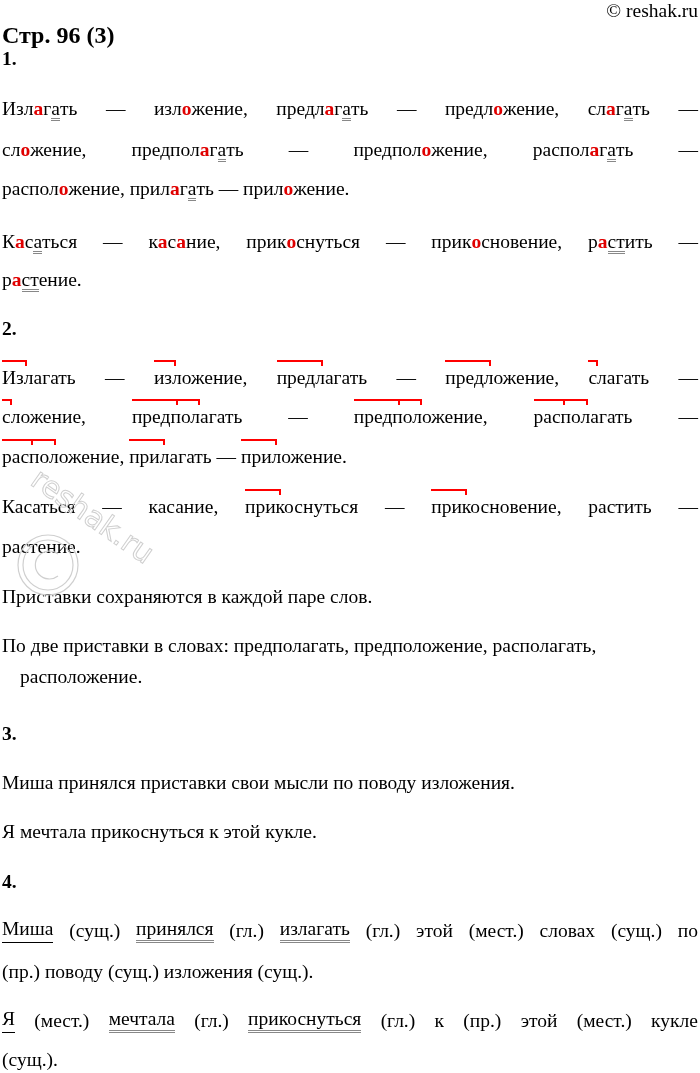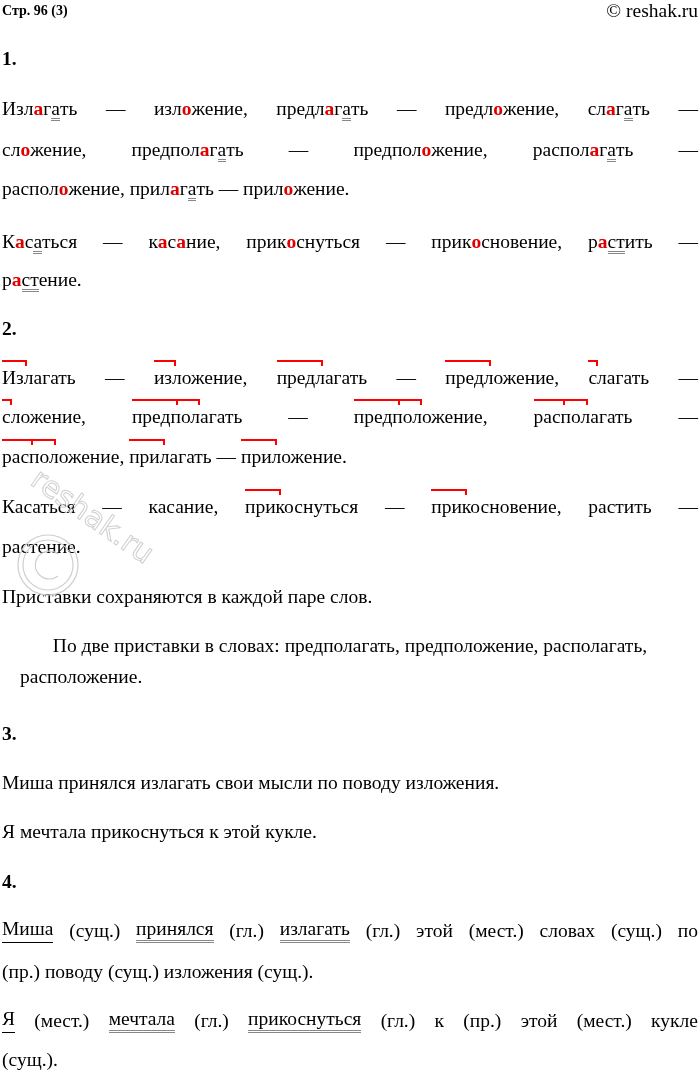--- a/index.html
+++ b/index.html
@@ -5,21 +5,21 @@
   html, body { margin: 0; padding: 0; background: #ffffff; }
   body {
     width: 700px; height: 1073px; position: relative; overflow: hidden;
     font-family: "Liberation Serif", "DejaVu Serif", serif;
     color: #000; font-size: 19.5px;
   }
   .header {
     position: absolute; top: 0; left: 0; right: 0; height: 24px;
     display: flex; justify-content: space-between; align-items: flex-start;
   }
-  .header .title { font-weight: bold; font-size: 14px; line-height: 22px; padding-left: 2px; }
+  .header .title { font-weight: bold; font-size: 24px; line-height: 22px; padding-left: 2px; margin-top: 24px; }
   .header .copy { font-size: 19.5px; line-height: 22px; padding-right: 2px; }
 
   .line {
     position: absolute; left: 2px; right: 2px; white-space: nowrap;
     line-height: 24px;
   }
   .justify { display: flex; justify-content: space-between; }
   .num { font-weight: bold; }
   .r { color: #e00000; font-weight: bold; }
   .dbl { border-bottom: 3px double #888; padding-bottom: 0; display: inline-block; line-height: 19px; }
@@ -115,25 +115,25 @@
   <span>касание,</span>
   <span class="w"><span class="pm" style="left:0;width:36px;"></span><span>прикоснуться</span></span>
   <span>—</span>
   <span class="w"><span class="pm" style="left:0;width:36px;"></span><span>прикосновение,</span></span>
   <span>растить</span>
   <span>—</span>
 </div>
 <div class="line" style="top:535px;">растение.</div>
 
 <div class="line" style="top:585px;">Приставки сохраняются в каждой паре слов.</div>
-<div class="line" style="top:634px;text-align:center;">По две приставки в словах: предполагать, предположение, располагать,</div>
+<div class="line" style="top:634px;">По две приставки в словах: предполагать, предположение, располагать,</div>
 <div class="line" style="top:665px;margin-left:18px;">расположение.</div>
 
 <div class="line num" style="top:722px;">3.</div>
-<div class="line" style="top:771px;">Миша принялся излагать свои мысли по поводу изложения.</div>
+<div class="line" style="top:771px;">Миша принялся приставки свои мысли по поводу изложения.</div>
 <div class="line" style="top:820px;font-family:Liberation Serif, serif;">Я мечтала прикоснуться к этой кукле.</div>
 
 <div class="line num" style="top:870px;">4.</div>
 
 <div class="line justify" style="top:919px;">
   <span class="u1">Миша</span>
   <span>(сущ.)</span>
   <span class="u2">принялся</span>
   <span>(гл.)</span>
   <span class="u2">излагать</span>

